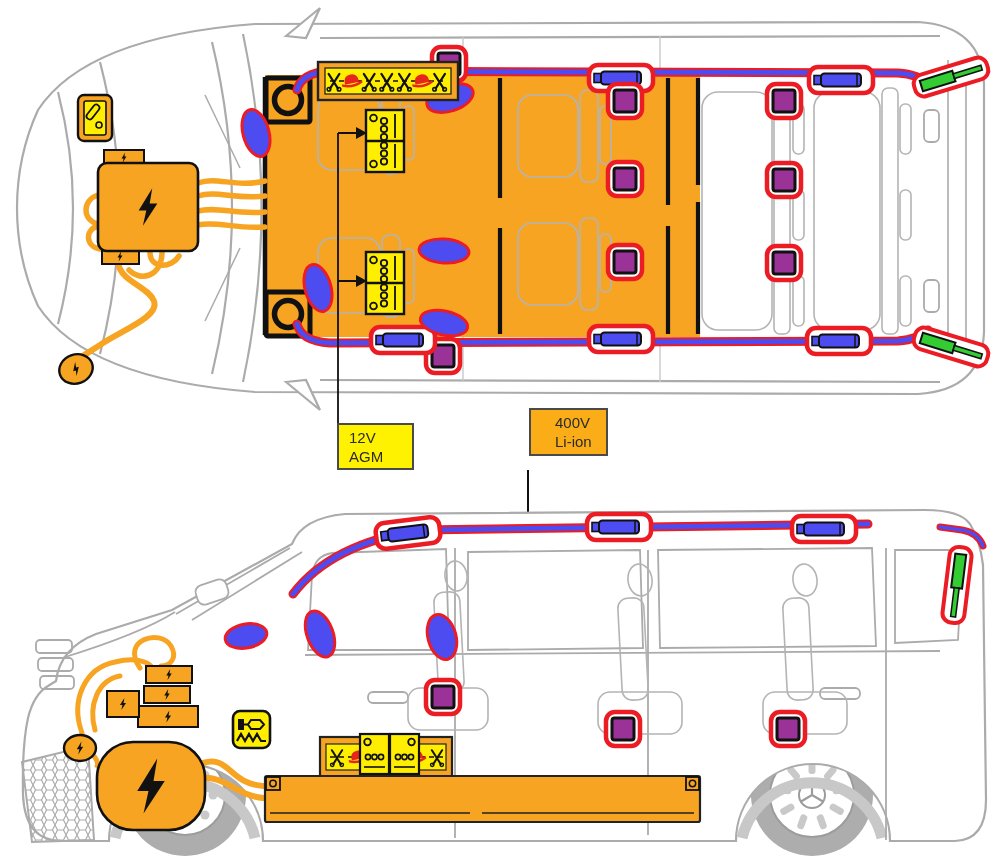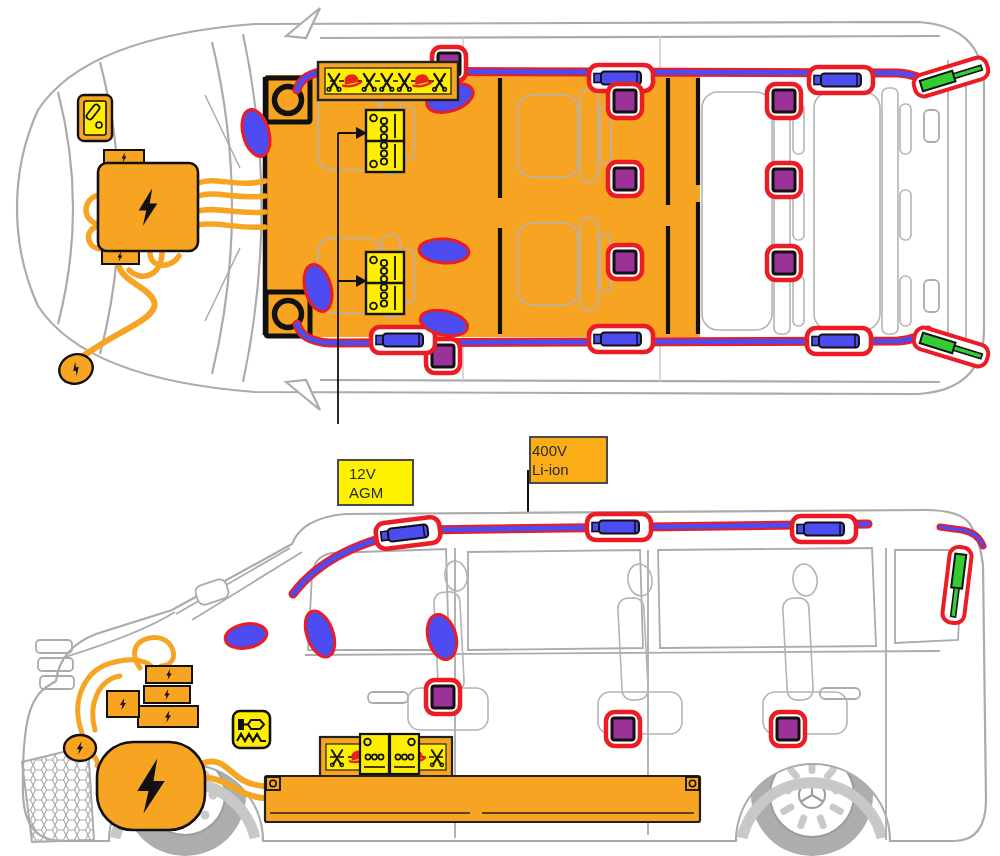--- a/index.html
+++ b/index.html
@@ -1,22 +1,22 @@
 <!DOCTYPE html>
 <html><head>
 <meta charset="utf-8">
 <style>
   html,body{margin:0;padding:0;background:#fff;}
   #stage{position:relative;width:1000px;height:856px;background:#fff;overflow:hidden;
          font-family:"Liberation Sans",sans-serif;}
   #stage svg{position:absolute;left:0;top:0;}
   .label-box{position:absolute;box-sizing:border-box;border:2px solid #4a4a4a;
              color:#2b2b2b;font-size:15px;line-height:19px;padding-top:3px;}
-  #lv-label{left:337px;top:423px;width:77px;height:47px;background:#FFF200;padding-left:10px;margin-top:36px;}
-  #hv-label{left:529px;top:436px;width:79px;height:48px;background:#FBAD18;padding-left:1px;}
+  #lv-label{left:337px;top:423px;width:77px;height:47px;background:#FFF200;padding-left:10px;}
+  #hv-label{left:529px;top:408px;width:79px;height:48px;background:#FBAD18;padding-left:24px;}
   .label-box span{display:block;}
 </style>
 </head>
 <body>
 
 <div id="stage">
 <svg width="1000" height="856" viewBox="0 0 1000 856">
   <defs>
     <g id="ic-bolt">
           <path d="M2.5,-11 L-5.5,2 L-1,2 L-3,11 L5.5,-2 L1,-2 Z" fill="#111"></path>

